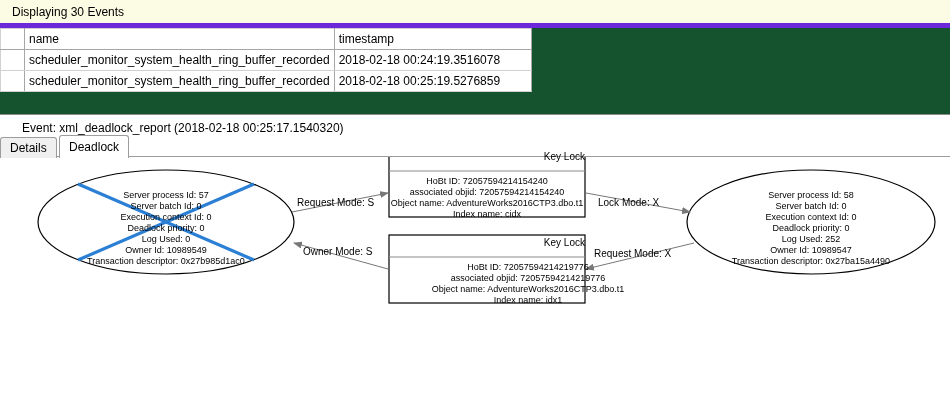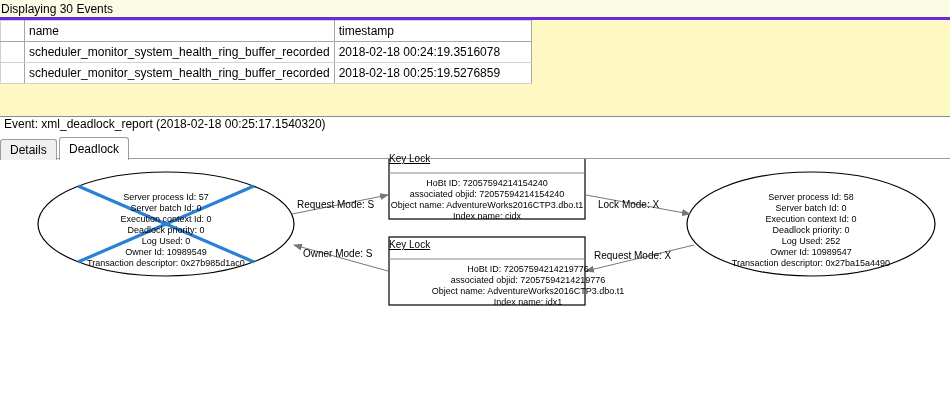--- a/index.html
+++ b/index.html
@@ -11,35 +11,35 @@
     width: 950px;
     height: 400px;
     overflow: hidden;
     font-family: "Liberation Sans", sans-serif;
     font-size: 12px;
     color: #000;
   }
 
   
   .banner {
-    height: 20px;
+    height: 28px;
     background: #fcfbe3;
-    border-bottom: 3px solid #6d28d9;
+    border-bottom: 5px solid #6d28d9;
     display: flex;
     align-items: center;
-    padding-left: 1px;
+    padding-left: 12px;
     box-sizing: border-box;
     font-size: 12px;
   }
 
   
   .grid-wrap {
     position: relative;
-    height: 97px;
-    background: #fef9c3;
+    height: 87px;
+    background: #14532d;
     border-bottom: 1px solid #8a8a8a;
     box-sizing: border-box;
   }
   table.grid {
     border-collapse: collapse;
     background: #fff;
     table-layout: fixed;
   }
   table.grid td, table.grid th {
     border: 1px solid #d0d0d0;
@@ -70,22 +70,22 @@
     width: 0; height: 0;
     border-top: 4px solid transparent;
     border-bottom: 4px solid transparent;
     border-left: 6px solid #5a5a5a;
   }
 
   
   .event-line {
     height: 20px;
     display: flex;
-    align-items: flex-start;
-    padding-left: 4px;
+    align-items: flex-end;
+    padding-left: 22px;
     box-sizing: border-box;
     font-size: 12px;
     background: #fff;
   }
 
   
   .tabstrip {
     position: relative;
     height: 22px;
     box-sizing: border-box;
@@ -139,24 +139,23 @@
   }
   .edge-label {
     position: absolute;
     font-size: 10px;
     color: #000;
     white-space: nowrap;
     background: transparent;
   }
   .lockbox-title {
     position: absolute;
-    text-align: left;
+    text-align: right;
     font-size: 10px;
     line-height: 12px;
-    text-decoration: underline;
   }
 </style>
 </head>
 <body>
 
 <div class="banner">
   <span>Displaying 30 Events</span>
 </div>
 
 <div class="grid-wrap">

